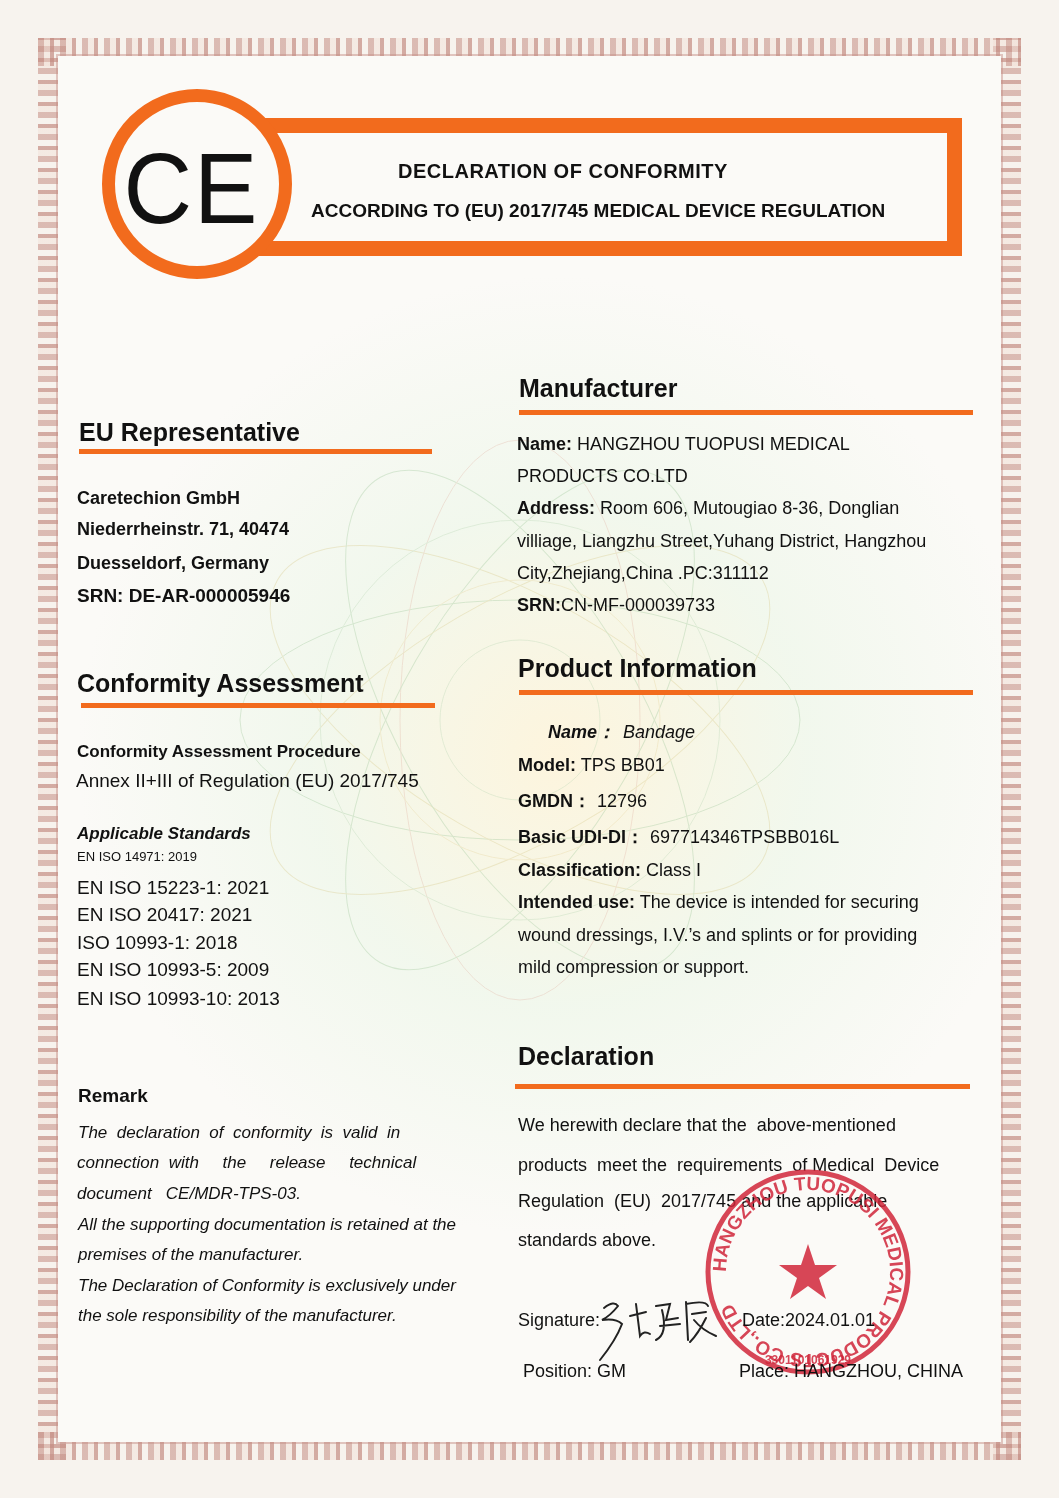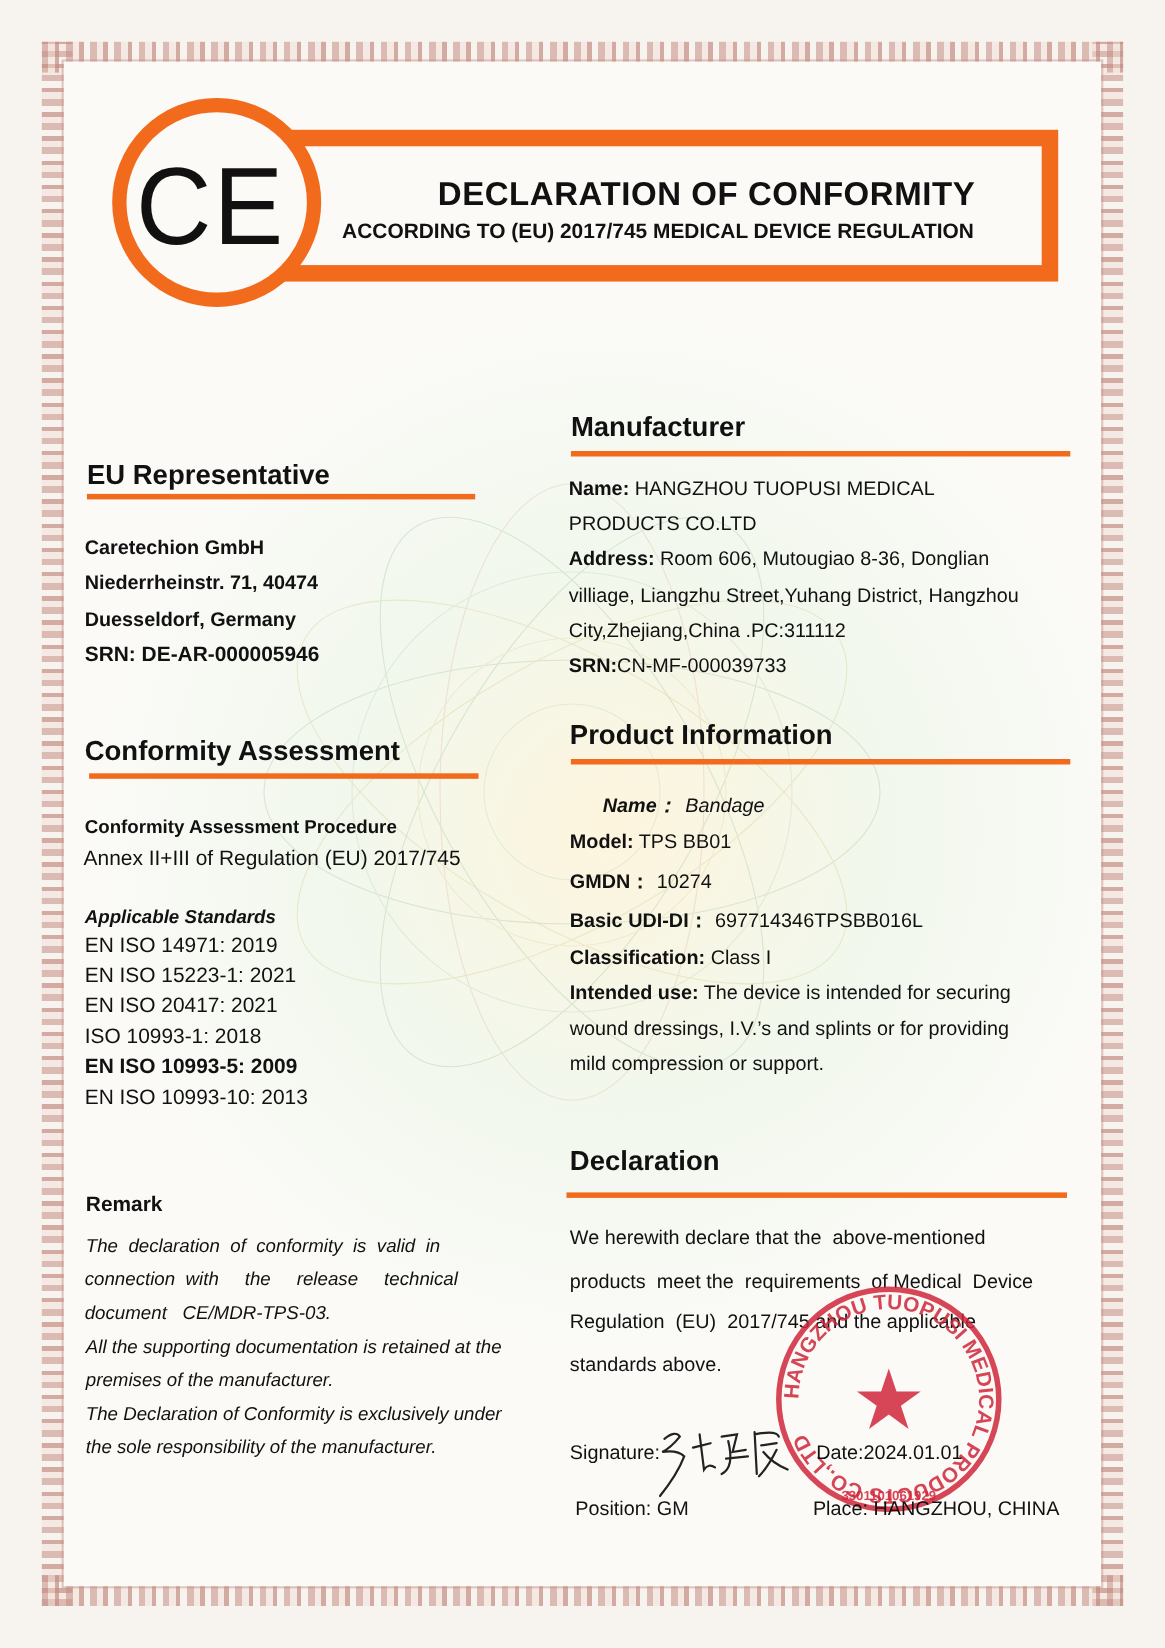--- a/index.html
+++ b/index.html
@@ -15,21 +15,21 @@
   .border-inner-line{position:absolute;left:56px;top:54px;right:56px;bottom:54px;border:2px solid rgba(196,140,130,.45);}
   .paper{position:absolute;left:58px;top:56px;right:58px;bottom:56px;background:
      radial-gradient(circle at 500px 700px, rgba(255,240,200,.55) 0, rgba(230,245,225,.45) 250px, rgba(250,250,250,0) 480px),
      #fbfaf7;}
   .guilloche{position:absolute;left:220px;top:420px;width:600px;height:600px;opacity:.35;}
 
   
   .ce-circle{position:absolute;left:102px;top:89px;width:190px;height:190px;border-radius:50%;border:13px solid #f26b1d;background:#fbfaf7;box-sizing:border-box;z-index:3;}
   .ce-mark{position:absolute;left:120px;top:138px;font-size:100px;font-weight:400;letter-spacing:2px;transform:scaleX(.95);z-index:4;line-height:1;color:#111;}
   .header-box{position:absolute;left:250px;top:118px;width:712px;height:138px;border:15px solid #f26b1d;box-sizing:border-box;z-index:2;background:#fbfaf7;}
-  .title{position:absolute;left:398px;top:160px;font-size:30px;font-weight:700;letter-spacing:.5px;z-index:4;}
+  .title{position:absolute;left:398px;top:160px;font-size:20px;font-weight:700;letter-spacing:.5px;z-index:4;}
   .subtitle{position:absolute;left:311px;top:200px;font-size:19px;font-weight:700;z-index:4;}
 
   .h2{position:absolute;font-size:25px;font-weight:700;text-align:center;}
   .rule{position:absolute;height:5px;background:#f26b1d;}
   .t{position:absolute;font-size:18px;}
   .b{font-weight:700;}
   .it{font-style:italic;}
 
   .stamp{position:absolute;left:702px;top:1166px;width:212px;height:212px;z-index:5;}
   .signature{position:absolute;left:596px;top:1290px;z-index:6;}
@@ -68,25 +68,25 @@
 <div class="t b" style="left:77px;top:488px;">Caretechion GmbH</div>
 <div class="t b" style="left:77px;top:519px;">Niederrheinstr. 71, 40474</div>
 <div class="t b" style="left:77px;top:553px;">Duesseldorf, Germany</div>
 <div class="t b" style="left:77px;top:585px;font-size:19px;">SRN: DE-AR-000005946</div>
 
 <div class="h2" style="left:77px;top:669px;">Conformity Assessment</div>
 <div class="rule" style="left:81px;top:703px;width:354px;"></div>
 <div class="t b" style="left:77px;top:742px;font-size:17px;">Conformity Assessment Procedure</div>
 <div class="t" style="left:76px;top:770px;font-size:19px;">Annex II+III of Regulation (EU) 2017/745</div>
 <div class="t b" style="left:77px;top:824px;font-size:17px;font-style:italic;">Applicable Standards</div>
-<div class="t" style="left:77px;top:849px;font-size:19px;">EN ISO 14971: 2019</div>
+<div class="t" style="left:77px;top:849px;font-size:13px;">EN ISO 14971: 2019</div>
 <div class="t" style="left:77px;top:877px;font-size:19px;">EN ISO 15223-1: 2021</div>
 <div class="t" style="left:77px;top:904px;font-size:19px;">EN ISO 20417: 2021</div>
 <div class="t" style="left:77px;top:932px;font-size:19px;">ISO 10993-1: 2018</div>
-<div class="t" style="left:77px;top:959px;font-size:19px;font-weight:bold;">EN ISO 10993-5: 2009</div>
+<div class="t" style="left:77px;top:959px;font-size:19px;">EN ISO 10993-5: 2009</div>
 <div class="t" style="left:77px;top:988px;font-size:19px;">EN ISO 10993-10: 2013</div>
 
 <div class="t b" style="left:78px;top:1085px;font-size:19px;">Remark</div>
 <div class="t it" style="left:78px;top:1123px;font-size:17px;white-space:pre;">The  declaration  of  conformity  is  valid  in</div>
 <div class="t it" style="left:77px;top:1153px;font-size:17px;white-space:pre;">connection  with     the     release     technical</div>
 <div class="t it" style="left:77px;top:1184px;font-size:17px;white-space:pre;">document   CE/MDR-TPS-03.</div>
 <div class="t it" style="left:78px;top:1215px;font-size:17px;">All the supporting documentation is retained at the</div>
 <div class="t it" style="left:78px;top:1245px;font-size:17px;">premises of the manufacturer.</div>
 <div class="t it" style="left:78px;top:1276px;font-size:17px;">The Declaration of Conformity is exclusively under</div>
 <div class="t it" style="left:78px;top:1306px;font-size:17px;">the sole responsibility of the manufacturer.</div>
@@ -108,21 +108,21 @@
 
 <div class="h2" style="left:518px;top:654px;">Product Information</div>
 <div class="rule" style="left:519px;top:690px;width:454px;"></div>
 <div class="t" style="left:548px;top:720px;font-style:italic;">
   <span class="b">Name：</span><span style="margin-left:8px;">Bandage</span>
 </div>
 <div class="t" style="left:518px;top:755px;">
   <span class="b">Model:</span><span> TPS BB01</span>
 </div>
 <div class="t" style="left:518px;top:789px;">
-  <span class="b">GMDN：</span><span style="margin-left:6px;">10274</span>
+  <span class="b">GMDN：</span><span style="margin-left:6px;">12796</span>
 </div>
 <div class="t" style="left:518px;top:825px;">
   <span class="b">Basic UDI-DI：</span><span style="margin-left:6px;">697714346TPSBB016L</span>
 </div>
 <div class="t" style="left:518px;top:860px;">
   <span class="b">Classification:</span><span> Class I</span>
 </div>
 <div class="t" style="left:518px;top:892px;">
   <span class="b">Intended use:</span><span> The device is intended for securing</span>
 </div>

